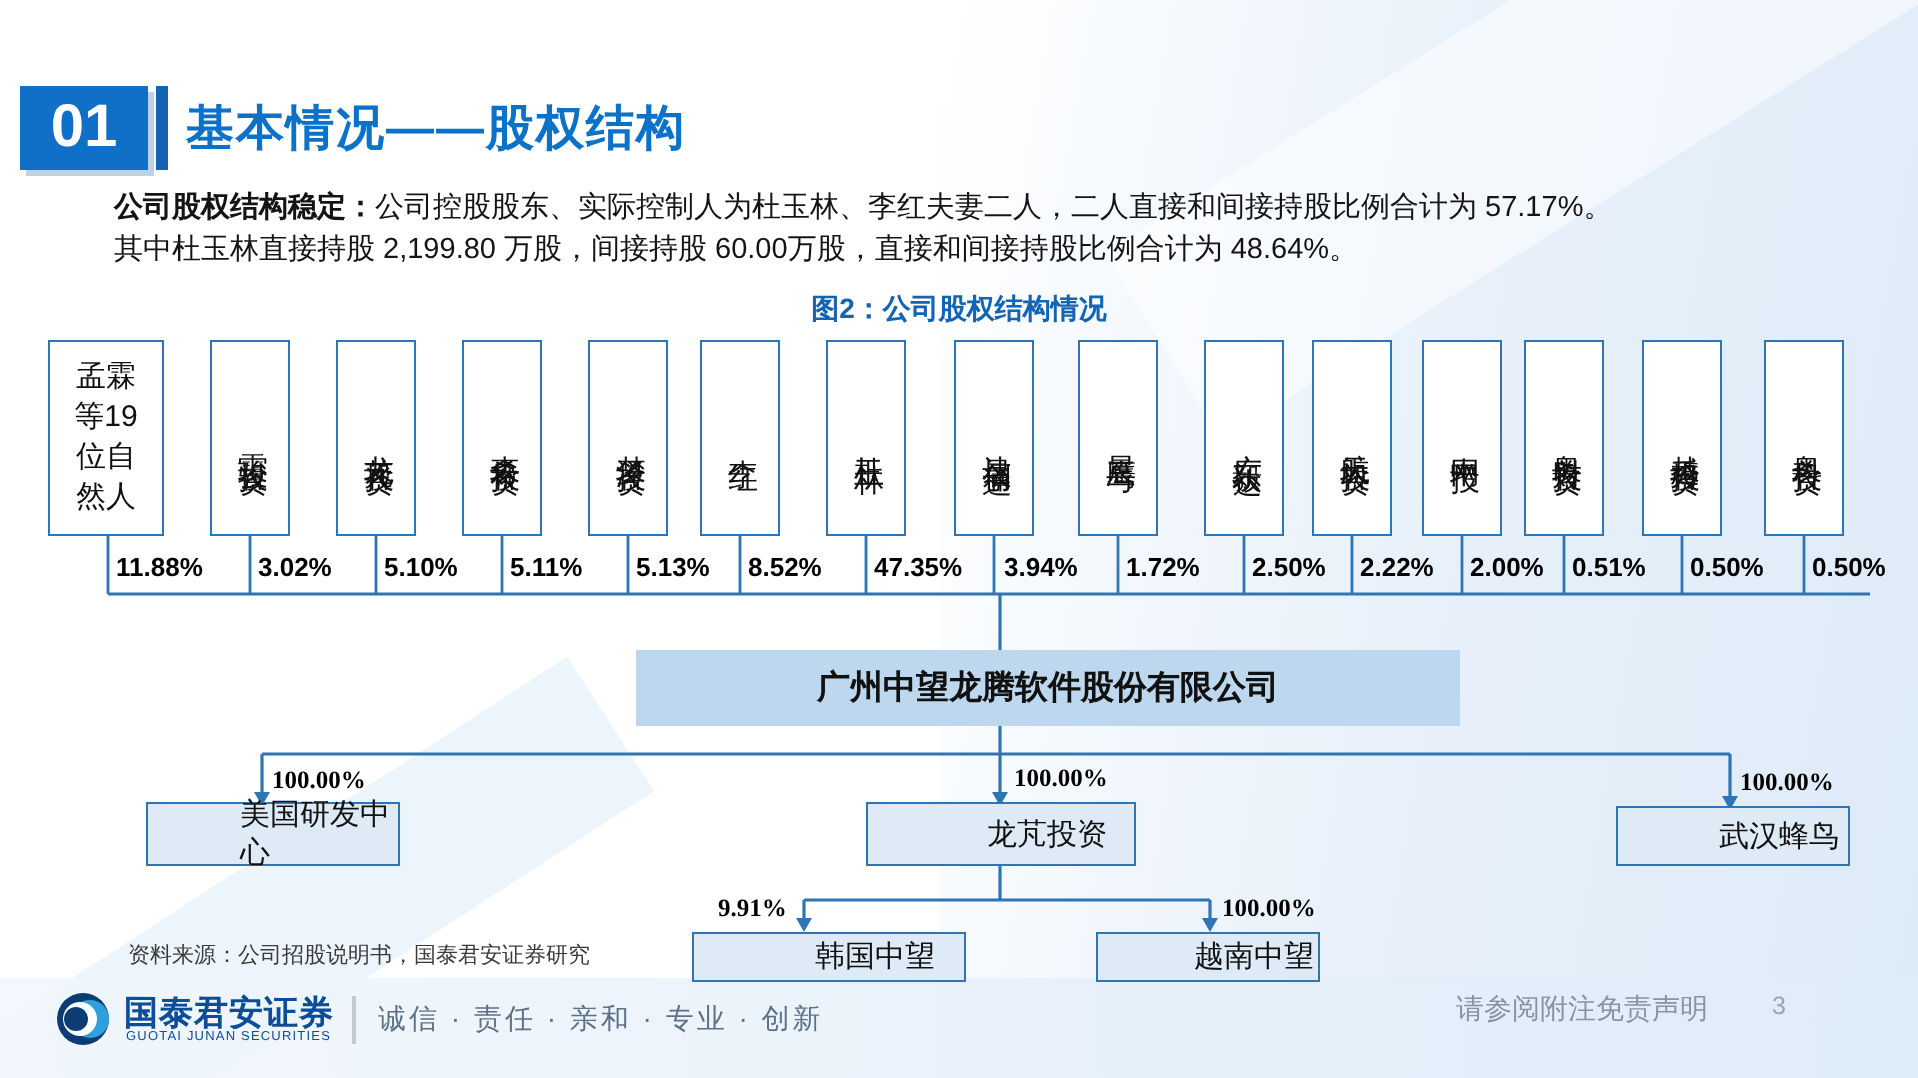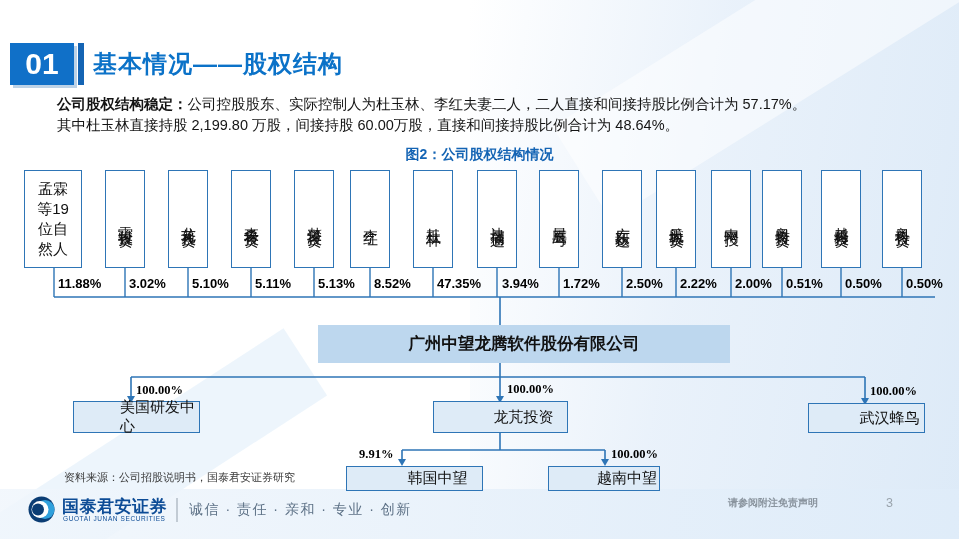--- a/index.html
+++ b/index.html
@@ -76,21 +76,21 @@
   .sub-box{
     position:absolute; box-sizing:border-box; background:#DEEBF7; border:1.5px solid #2E75B6;
     display:flex; align-items:center; justify-content:center; font-size:15px; color:#111;padding-left:46px;
   }
   
   .source-note{position:absolute; left:64px; top:470px; font-size:11px; color:#3a3a3a;}
   .brand-cn{position:absolute; left:62px; top:495px; font-size:17px; font-weight:bold; color:#0D4C96; letter-spacing:0.5px;}
   .brand-en{position:absolute; left:63px; top:515px; font-size:6.5px; color:#0D4C96; letter-spacing:0.6px;}
   .footer-divider{position:absolute; left:176px; top:498px; width:1.5px; height:24px; background:#c2cbd4;}
   .slogan{position:absolute; left:189px; top:501px; font-size:14px; color:#5e7287; letter-spacing:1.5px;}
-  .disclaimer{position:absolute; left:728px; top:496px; font-size:10px; color:#8a949e;font-weight:bold;}
+  .disclaimer{position:absolute; left:728px; top:496px; font-size:14px; color:#8a949e;}
   .page-num{position:absolute; left:886px; top:496px; font-size:12.5px; color:#9aa4ad;}
   .logo-icon{position:absolute; left:28px; top:496px;}
 </style>
 </head>
 <body>
 
 <div class="slide">
 
   <div class="bg-band"></div>
   <div class="bg-stripe-tr"></div>

